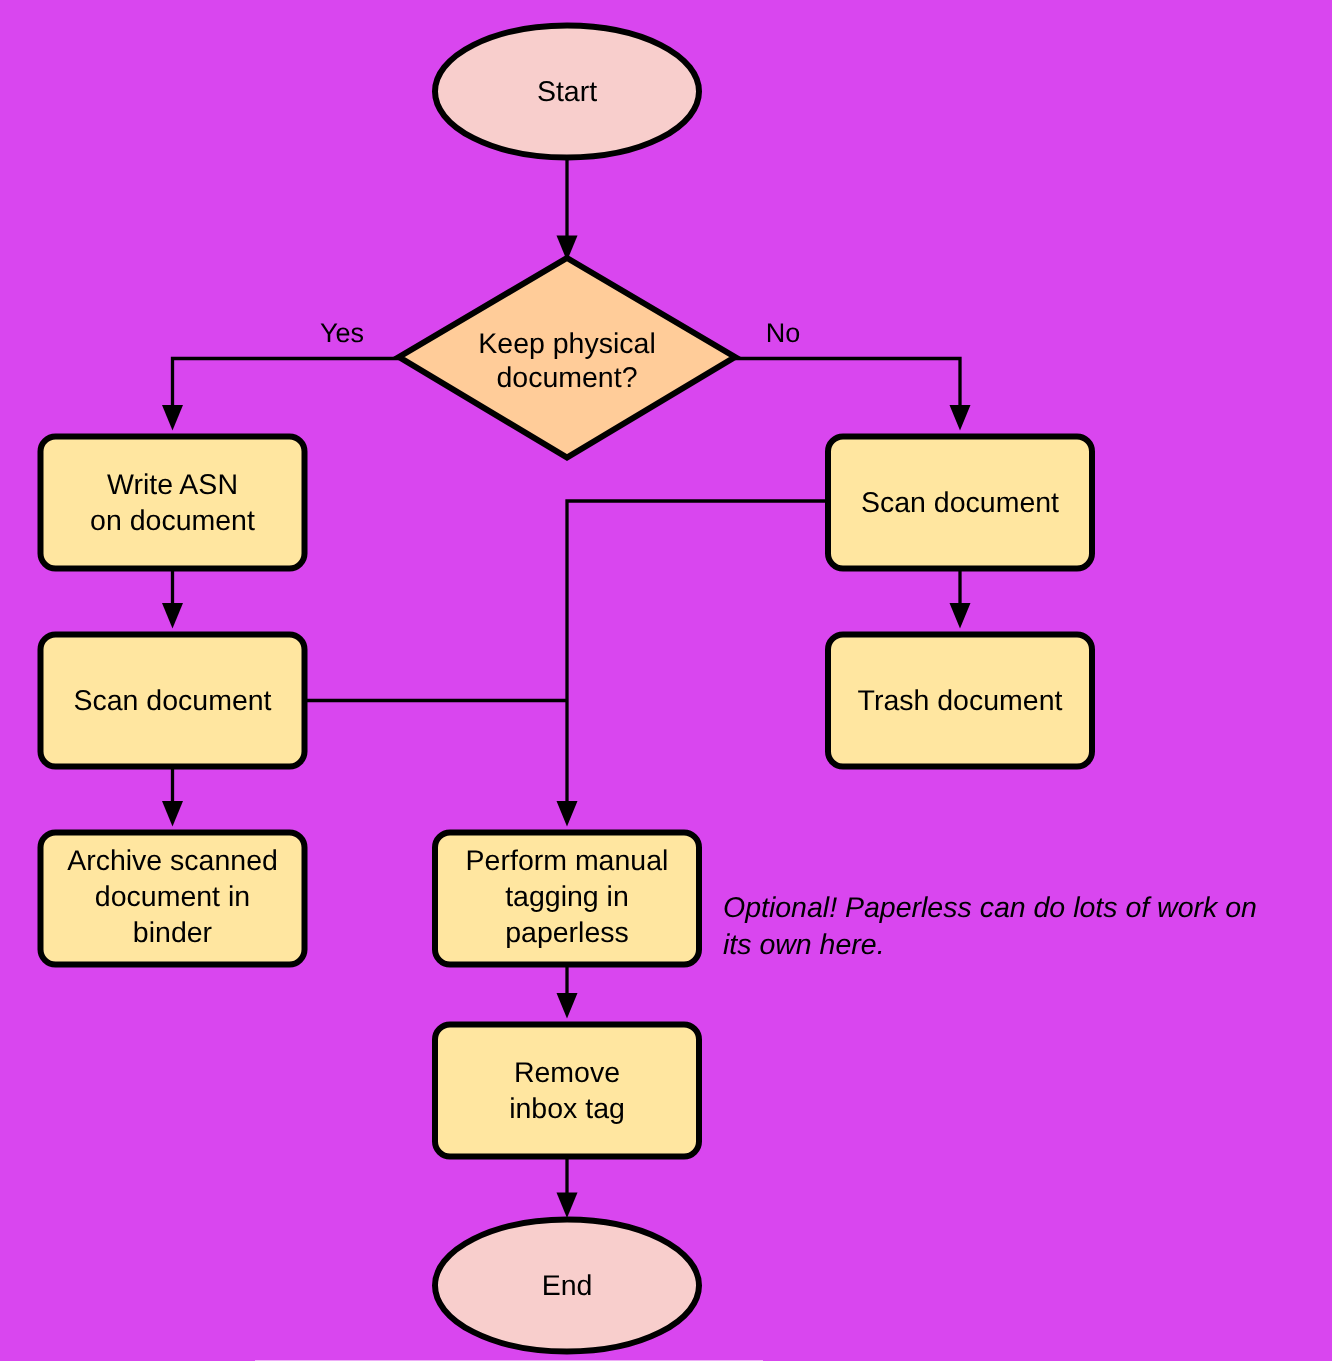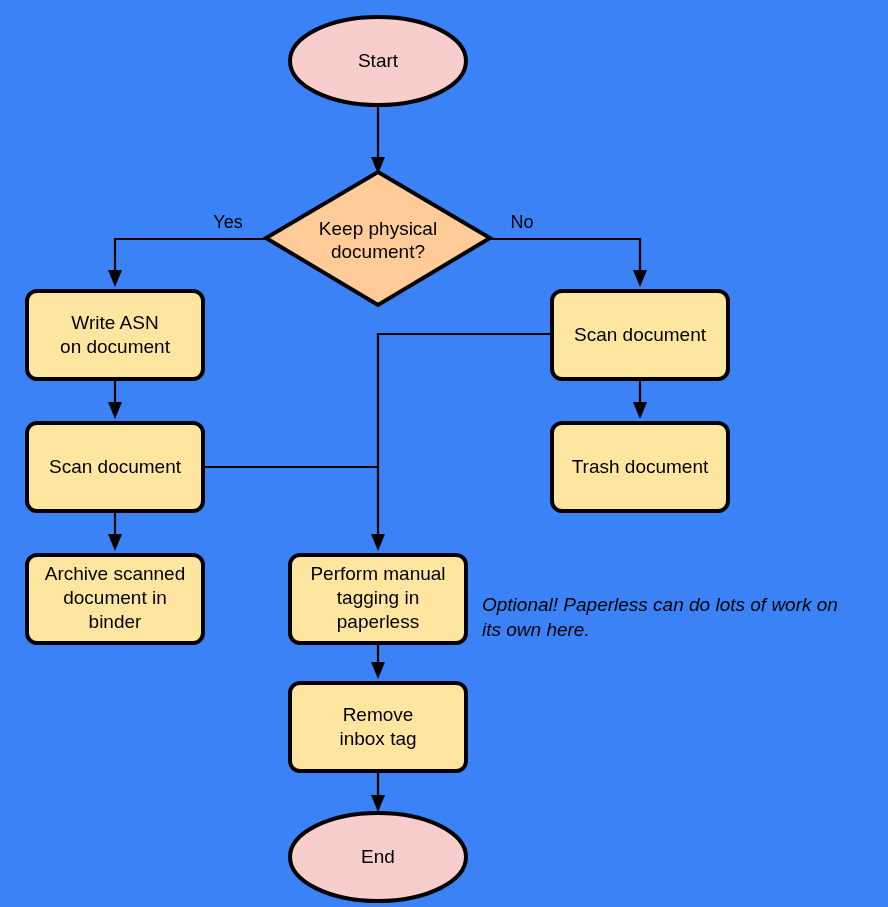--- a/index.html
+++ b/index.html
@@ -11,21 +11,21 @@
   body {
     width: 888px;
     height: 907px;
     font-family: "Liberation Sans", sans-serif;
     overflow: hidden;
   }
   #canvas {
     position: relative;
     width: 888px;
     height: 907px;
-    background: #3b82f6;
+    background: #d946ef;
   }
   svg.flow {
     position: absolute;
     top: 0;
     left: 0;
     width: 888px;
     height: 907px;
   }
   .node-text {
     font-family: "Liberation Sans", sans-serif;

